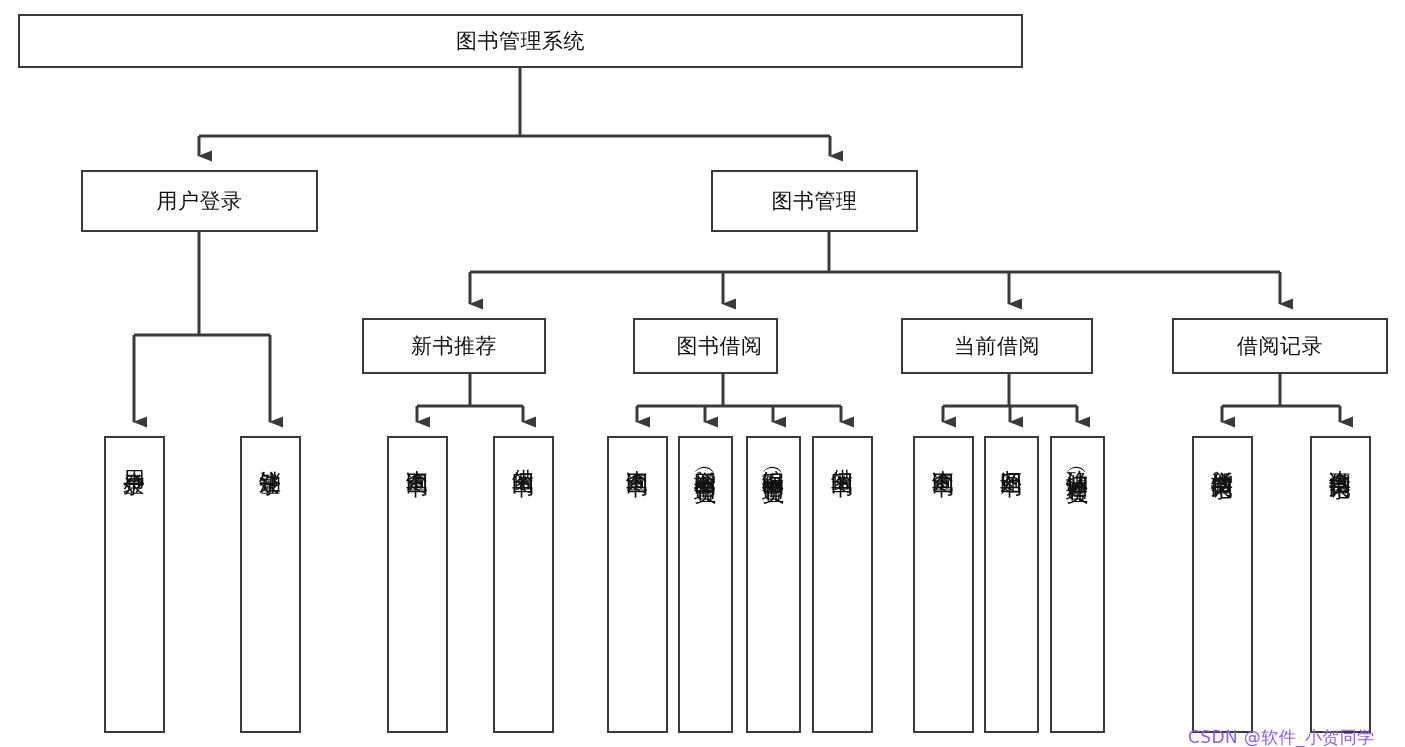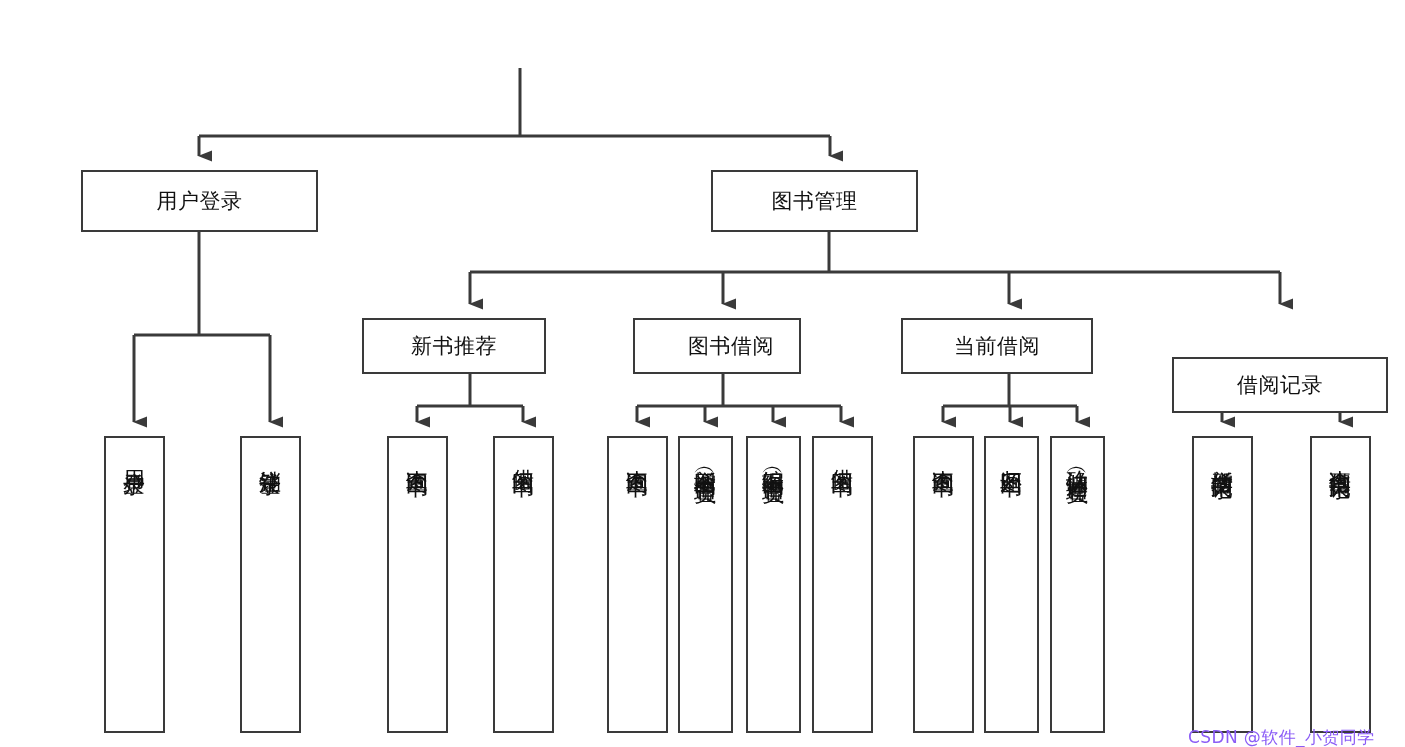--- a/index.html
+++ b/index.html
@@ -114,38 +114,41 @@
       <path d="M1010,406 L1010,422" marker-end="url(#ah)"></path>
       <path d="M1077,406 L1077,422" marker-end="url(#ah)"></path>
 
       <path d="M1280,374 L1280,406"></path>
       <path d="M1222,406 L1340,406"></path>
       <path d="M1222,406 L1222,422" marker-end="url(#ah)"></path>
       <path d="M1340,406 L1340,422" marker-end="url(#ah)"></path>
     </g>
   </svg>
 
+  <div class="node" style="left:18px;top:14px;width:1005px;height:54px;">
+    <span class="label">图书管理系统</span>
+  </div>
 
   <div class="node" style="left:81px;top:170px;width:237px;height:62px;">
     <span class="label">用户登录</span>
   </div>
   <div class="node" style="left:711px;top:170px;width:207px;height:62px;">
     <span class="label">图书管理</span>
   </div>
 
   <div class="node" style="left:362px;top:318px;width:184px;height:56px;">
     <span class="label">新书推荐</span>
   </div>
-  <div class="node" style="left:633px;top:318px;width:168px;height:56px;padding-left:28px;">
+  <div class="node" style="left:633px;top:318px;width:145px;height:56px;padding-left:28px;">
     <span class="label">图书借阅</span>
   </div>
   <div class="node" style="left:901px;top:318px;width:192px;height:56px;">
     <span class="label">当前借阅</span>
   </div>
-  <div class="node" style="left:1172px;top:318px;width:216px;height:56px;margin-top:39px;">
+  <div class="node" style="left:1172px;top:318px;width:216px;height:56px;">
     <span class="label">借阅记录</span>
   </div>
 
   <div class="node leaf" style="left:104px;top:436px;width:61px;height:297px;">
     <span class="label">用户登录</span>
   </div>
   <div class="node leaf" style="left:240px;top:436px;width:61px;height:297px;">
     <span class="label">注销登录</span>
   </div>
 

